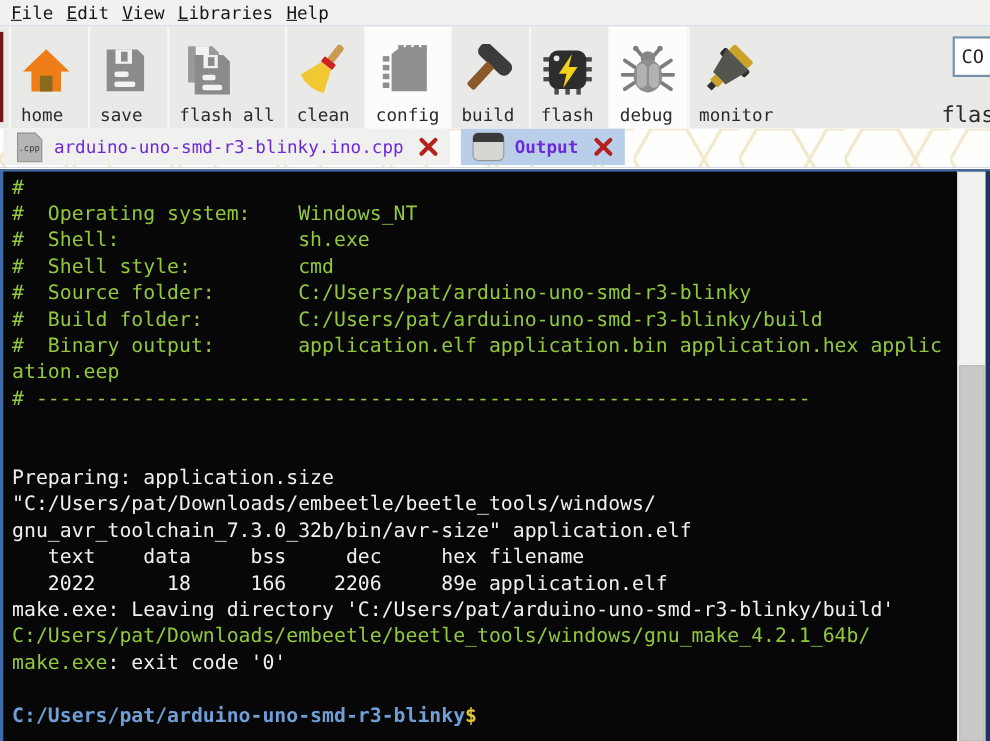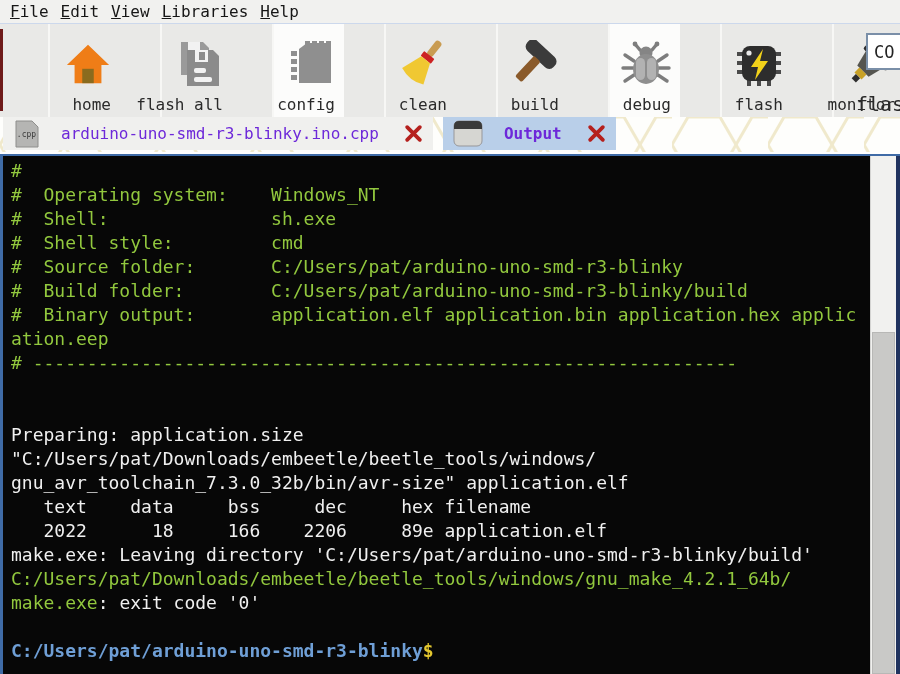--- a/index.html
+++ b/index.html
@@ -17,41 +17,41 @@
     display:inline-block; font-size:16px; color:#161616; padding:2px 6px; cursor:default;
   }
   .menu-item::first-letter { text-decoration:underline; }
   
   .toolbar {
     position:relative; height:93px; background:#e9e9e7; display:flex;
     align-items:stretch; padding-left:8px; overflow:hidden;
   }
   .red-strip { position:absolute; left:0; top:5px; width:3px; height:82px; background:#6e1a1a; }
   .tbtn {
-    display:flex; flex-direction:column; align-items:flex-end; justify-content:flex-end;
-    padding:5px 9px 3px; border-left:2px solid #f7f7f5; cursor:pointer; min-width:72px;margin-left:40px;
+    display:flex; flex-direction:column; align-items:flex-start; justify-content:flex-end;
+    padding:5px 9px 3px; border-left:2px solid #f7f7f5; cursor:pointer; min-width:72px;
   }
   .tbtn:first-of-type { border-left:none; }
   .tbtn.hl { background:#fcfcfb; }
   .tbtn .ticon { height:58px; display:flex; align-items:center; justify-content:center; }
   .tbtn .tlabel { font-size:16px; color:#2a2a2a; margin-top:2px; white-space:nowrap; }
   .port-box {
     position:absolute; left:866px; top:9px; width:70px; height:37px;
     border:2px solid #7a8fa8; background:#fff; font-family:"DejaVu Sans Mono",monospace;
     font-size:17px; color:#222; padding-left:6px;
   }
   .port-label { position:absolute; left:856px; top:68px; font-size:20px; color:#2a2a2a; white-space:nowrap; }
   
   .tabbar {
     position:relative; height:35px; background:#fdfdfb; border-bottom:2px solid #1d3668;
     display:flex; align-items:stretch;
   }
   .honeycomb { position:absolute; inset:0; }
   .tab {
-    position:relative; display:flex; align-items:center; gap:21px; padding:0 10px;
+    position:relative; display:flex; align-items:center; gap:9px; padding:0 10px;
     margin-left:3px; cursor:pointer; background:#f0f0ee;
   }
   .tab.selected { background:var(--tab-selected,#b9cfe9);margin-left:10px; }
   .tab-label { font-size:16px; color:#6d28d9; white-space:nowrap; }
   .tab.selected .tab-label { font-weight:bold; }
   .tab-close { display:flex; align-items:center; cursor:pointer; margin-left:4px; }
   
   .terminal {
     position:absolute; top:154px; left:0; right:0; bottom:0;
     border-left:3px solid #3f6ba6; border-top:2px solid #3f6ba6;
@@ -94,34 +94,59 @@
     <div class="tbtn">
       <span class="ticon">
         <svg width="46" height="44" viewBox="0 0 48 44">
           <path d="M24 2 L46 23 L38 23 L38 42 L10 42 L10 23 L2 23 Z" fill="#ef7d17"></path>
           <rect x="18" y="27" width="12" height="15" fill="#8a6b1e"></rect>
         </svg>
       </span>
       <span class="tlabel">home</span>
     </div>
 
+    <div class="tbtn">
+      <span class="ticon">
+        <svg width="44" height="44" viewBox="0 0 44 44">
+          <path d="M6 3 H34 L40 9 V41 H6 Z" fill="#8b8b8b" rx="4"></path>
+          <rect x="14" y="3" width="15" height="13" fill="#f2f2f2"></rect>
+          <rect x="19" y="5" width="6" height="9" fill="#8b8b8b"></rect>
+          <rect x="13" y="23" width="13" height="5" rx="2" fill="#f2f2f2"></rect>
+          <rect x="13" y="32" width="19" height="5" rx="2" fill="#f2f2f2"></rect>
+        </svg>
+      </span>
+      <span class="tlabel">save</span>
+    </div>
 
     <div class="tbtn">
       <span class="ticon">
         <svg width="50" height="46" viewBox="0 0 50 46">
           <path d="M8 1 H30 L36 7 V34 H8 Z" fill="#9a9a9a"></path>
           <rect x="15" y="1" width="12" height="10" fill="#f2f2f2"></rect>
           <path d="M14 9 H40 L46 15 V45 H14 Z" fill="#8b8b8b"></path>
           <rect x="22" y="9" width="13" height="12" fill="#f2f2f2"></rect>
           <rect x="26" y="11" width="6" height="8" fill="#8b8b8b"></rect>
           <rect x="21" y="27" width="12" height="5" rx="2" fill="#f2f2f2"></rect>
           <rect x="21" y="36" width="18" height="5" rx="2" fill="#f2f2f2"></rect>
         </svg>
       </span>
       <span class="tlabel">flash all</span>
+    </div>
+
+    <div class="tbtn">
+      <span class="ticon">
+        <svg width="48" height="48" viewBox="0 0 48 48">
+          <g transform="rotate(38 24 24)">
+            <rect x="20" y="-4" width="7" height="18" rx="3" fill="#c99c52"></rect>
+            <rect x="17" y="13" width="13" height="6" rx="1" fill="#cc2222"></rect>
+            <path d="M18 19 L29 19 L37 40 Q24 46 10 40 Z" fill="#f0c832"></path>
+          </g>
+        </svg>
+      </span>
+      <span class="tlabel">clean</span>
     </div>
 
     <div class="tbtn hl">
       <span class="ticon">
         <svg width="50" height="46" viewBox="0 0 50 46">
           <g fill="#8f8f8f">
             <path d="M14 8 L22 2 H46 V42 H14 Z"></path>
             <rect x="20" y="0" width="5" height="5"></rect>
               <rect x="27" y="0" width="5" height="5"></rect>
             <rect x="34" y="0" width="5" height="5"></rect>
@@ -132,64 +157,27 @@
               <rect x="6" y="34" width="6" height="5"></rect>
           </g>
         </svg>
       </span>
       <span class="tlabel">config</span>
     </div>
 
     <div class="tbtn">
       <span class="ticon">
         <svg width="48" height="48" viewBox="0 0 48 48">
-          <g transform="rotate(38 24 24)">
-            <rect x="20" y="-4" width="7" height="18" rx="3" fill="#c99c52"></rect>
-            <rect x="17" y="13" width="13" height="6" rx="1" fill="#cc2222"></rect>
-            <path d="M18 19 L29 19 L37 40 Q24 46 10 40 Z" fill="#f0c832"></path>
-          </g>
-        </svg>
-      </span>
-      <span class="tlabel">clean</span>
-    </div>
-
-    <div class="tbtn">
-      <span class="ticon">
-        <svg width="48" height="48" viewBox="0 0 48 48">
           <g transform="rotate(43 24 22)">
             <rect x="5" y="5" width="36" height="14" rx="6" fill="#3b3b3b"></rect>
             <rect x="19" y="18" width="9" height="28" rx="2" fill="#8a5a2a"></rect>
           </g>
         </svg>
       </span>
       <span class="tlabel">build</span>
-    </div>
-
-    <div class="tbtn hl">
-      <span class="ticon">
-        <svg width="50" height="46" viewBox="0 0 50 46">
-          <g stroke="#7d7d7d" stroke-width="3.4" stroke-linecap="round">
-            <line x1="13" y1="20" x2="4" y2="14"></line>
-              <line x1="12" y1="27" x2="2" y2="27"></line>
-              <line x1="13" y1="34" x2="4" y2="40"></line>
-            <line x1="37" y1="20" x2="46" y2="14"></line>
-              <line x1="38" y1="27" x2="48" y2="27"></line>
-              <line x1="37" y1="34" x2="46" y2="40"></line>
-            <line x1="19" y1="9" x2="14" y2="3"></line>
-              <line x1="31" y1="9" x2="36" y2="3"></line>
-          </g>
-          <circle cx="14" cy="3" r="2.4" fill="#7d7d7d"></circle>
-            <circle cx="36" cy="3" r="2.4" fill="#7d7d7d"></circle>
-          <circle cx="25" cy="12" r="6.5" fill="#858585"></circle>
-          <ellipse cx="25" cy="28" rx="13" ry="15" fill="#8e8e8e"></ellipse>
-          <rect x="15" y="17" width="9" height="22" rx="4.5" fill="#b2b2b2"></rect>
-          <rect x="26" y="17" width="9" height="22" rx="4.5" fill="#b2b2b2"></rect>
-        </svg>
-      </span>
-      <span class="tlabel">debug</span>
     </div>
 
     <div class="tbtn">
       <span class="ticon">
         <svg width="48" height="48" viewBox="0 0 48 48">
           <g fill="#4a4a4a">
             <rect x="40" y="12" width="6" height="4"></rect>
               <rect x="40" y="21" width="6" height="4"></rect>
               <rect x="40" y="30" width="6" height="4"></rect>
             <rect x="2" y="12" width="6" height="4"></rect>
@@ -200,20 +188,44 @@
               <rect x="32" y="40" width="4" height="6"></rect>
           </g>
           <rect x="7" y="6" width="34" height="35" rx="8" fill="#2d2d2d"></rect>
           <circle cx="14" cy="13" r="2.6" fill="#e8e8e8"></circle>
           <polygon points="28,9 16,27 23,27 20,40 33,21 25,21" fill="#f2d21a"></polygon>
         </svg>
       </span>
       <span class="tlabel">flash</span>
     </div>
 
+    <div class="tbtn hl">
+      <span class="ticon">
+        <svg width="50" height="46" viewBox="0 0 50 46">
+          <g stroke="#7d7d7d" stroke-width="3.4" stroke-linecap="round">
+            <line x1="13" y1="20" x2="4" y2="14"></line>
+              <line x1="12" y1="27" x2="2" y2="27"></line>
+              <line x1="13" y1="34" x2="4" y2="40"></line>
+            <line x1="37" y1="20" x2="46" y2="14"></line>
+              <line x1="38" y1="27" x2="48" y2="27"></line>
+              <line x1="37" y1="34" x2="46" y2="40"></line>
+            <line x1="19" y1="9" x2="14" y2="3"></line>
+              <line x1="31" y1="9" x2="36" y2="3"></line>
+          </g>
+          <circle cx="14" cy="3" r="2.4" fill="#7d7d7d"></circle>
+            <circle cx="36" cy="3" r="2.4" fill="#7d7d7d"></circle>
+          <circle cx="25" cy="12" r="6.5" fill="#858585"></circle>
+          <ellipse cx="25" cy="28" rx="13" ry="15" fill="#8e8e8e"></ellipse>
+          <rect x="15" y="17" width="9" height="22" rx="4.5" fill="#b2b2b2"></rect>
+          <rect x="26" y="17" width="9" height="22" rx="4.5" fill="#b2b2b2"></rect>
+        </svg>
+      </span>
+      <span class="tlabel">debug</span>
+    </div>
+
     <div class="tbtn">
       <span class="ticon">
         <svg width="50" height="48" viewBox="0 0 50 48">
           <g transform="rotate(45 25 24)">
             <rect x="13" y="2" width="24" height="8" rx="2" fill="#c9a227"></rect>
             <rect x="9" y="10" width="6" height="8" rx="2" fill="#2e2e2e"></rect>
             <rect x="35" y="10" width="6" height="8" rx="2" fill="#2e2e2e"></rect>
             <path d="M11 10 H39 L33 34 H17 Z" fill="#555550"></path>
             <rect x="20" y="34" width="10" height="7" fill="#c9a227"></rect>
             <rect x="22" y="41" width="6" height="6" fill="#2e2e2e"></rect>

